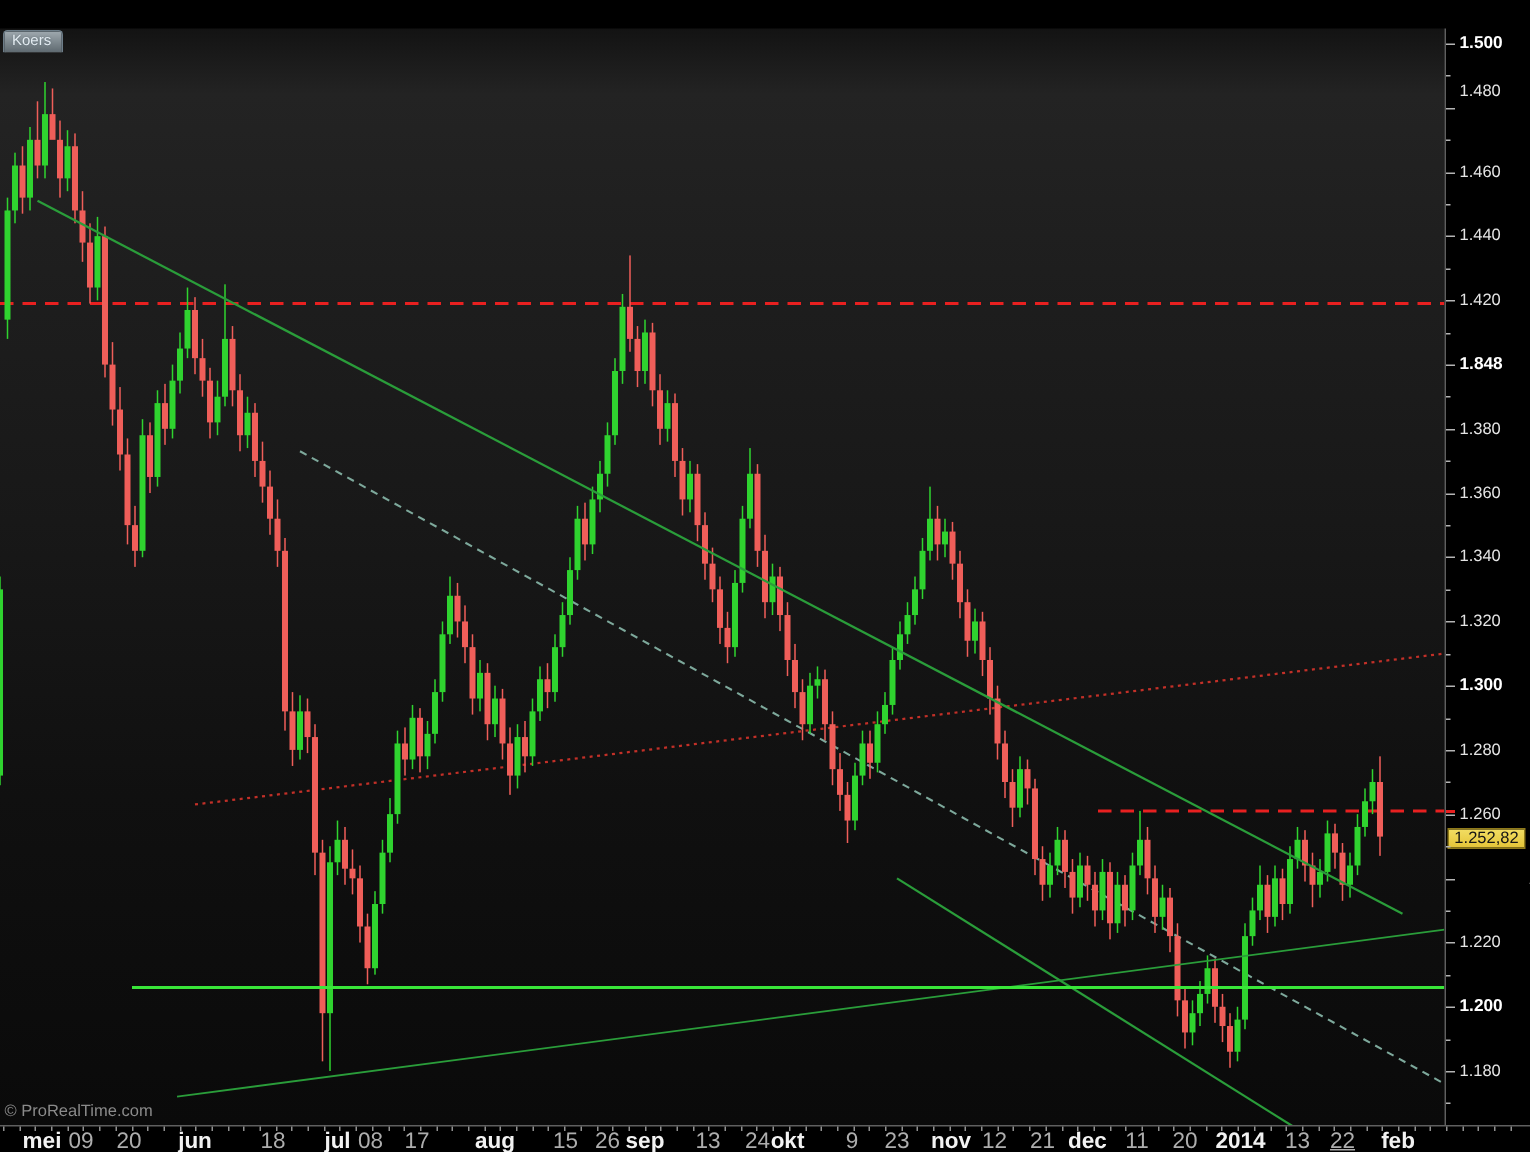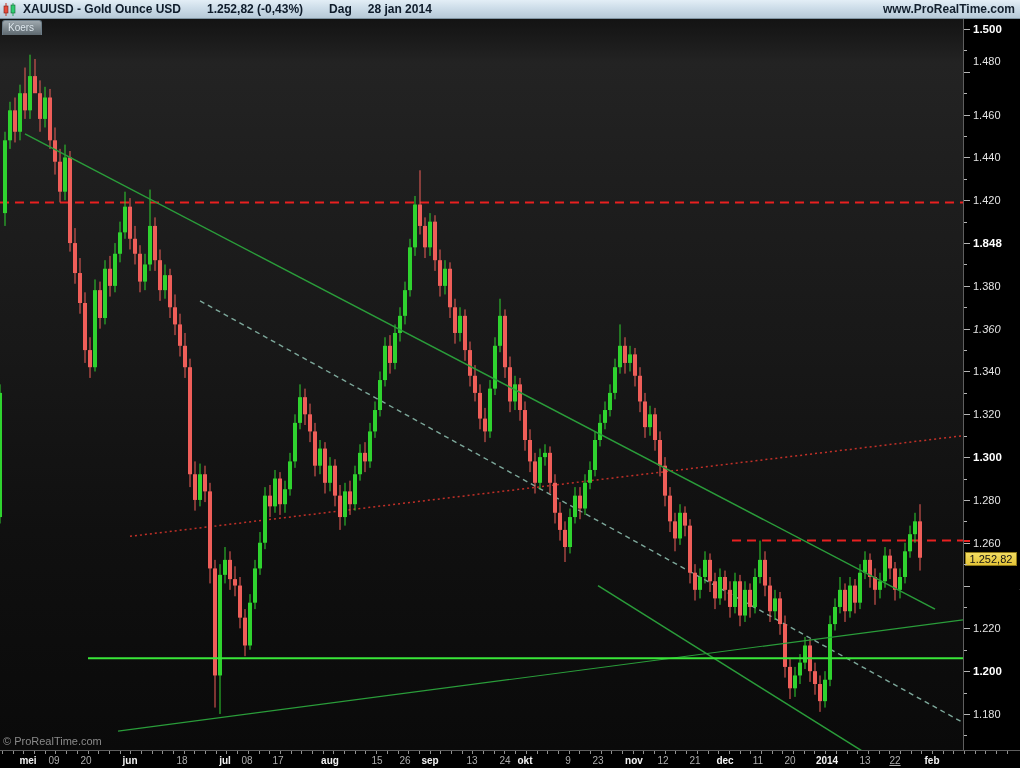--- a/index.html
+++ b/index.html
@@ -37,43 +37,28 @@
   .price-badge{position:absolute;left:1px;width:50px;height:12px;
     background:linear-gradient(180deg,#f2dd62,#e4c438);border:1px solid #8f7a1a;
     color:#141414;font-size:11px;font-weight:normal;text-align:center;line-height:12px;}
   .red-axis-tick{position:absolute;left:0;width:6px;height:2px;background:#e82020;}
 
   
   .taxis{position:absolute;top:750px;left:0;width:1020px;height:18px;box-sizing:border-box;
     background:#000;border-top:1px solid #5f5f5f;}
   .ttick{position:absolute;top:0;width:1px;height:3px;background:#909090;}
   .tlabel{position:absolute;top:3px;transform:translateX(-50%);
-    font-size:10px;color:#adadad;line-height:13px;}
+    font-size:15px;color:#adadad;line-height:13px;}
   .tlabel.bold{font-weight:bold;color:#f2f2f2;}
 </style>
 </head>
 <body>
 
 <div id="app">
 
-  <div class="titlebar">
-    <span class="tb-icon">
-      <svg width="14" height="13" viewBox="0 0 14 13">
-        <rect x="2.5" y="0" width="1" height="13" fill="#c0392b"></rect>
-        <rect x="1" y="3" width="4" height="7" fill="#e74c3c" stroke="#7a1f14" stroke-width="0.6"></rect>
-        <rect x="9.5" y="0" width="1" height="13" fill="#27ae60"></rect>
-        <rect x="8" y="2" width="4" height="8" fill="#2ecc71" stroke="#14622f" stroke-width="0.6"></rect>
-      </svg>
-    </span>
-    <span class="tb-name">XAUUSD - Gold Ounce USD</span>
-    <span class="tb-quote">1.252,82 (-0,43%)</span>
-    <span class="tb-period">Dag</span>
-    <span class="tb-date">28 jan 2014</span>
-    <span class="tb-site">www.ProRealTime.com</span>
-  </div>
 
   <div class="chart">
     <svg id="plot" width="963" height="731">
         <line x1="0" y1="183.3886" x2="963" y2="183.3886" stroke="#e82020" stroke-width="2" stroke-dasharray="9,6"></line>
         <line x1="732" y1="521.6034" x2="963" y2="521.6034" stroke="#e82020" stroke-width="2" stroke-dasharray="9,6"></line>
         <line x1="130" y1="517.3222000000001" x2="963" y2="416.714" stroke="#c23028" stroke-width="1.5" stroke-dasharray="2,3"></line>
         <line x1="200" y1="281.8562" x2="963" y2="703.5544" stroke="#7da89b" stroke-width="1.4" stroke-dasharray="5,4"></line>
         <rect x="-0.5" y="365.3396" width="1" height="139.139" fill="#2fd32f"></rect>
         <rect x="-2" y="373.902" width="4" height="124.15480000000002" fill="#2fd32f"></rect>
         <rect x="4.5" y="112.7488" width="1" height="94.1864" fill="#2fd32f"></rect>
@@ -489,21 +474,21 @@
       <div class="ptick" style="top: 673.586px; width: 3px;"></div>
       <div class="ptick" style="top: 694.992px; width: 6px;"></div>
       <div class="ptick" style="top: 716.398px; width: 3px;"></div>
       <div class="plabel bold" style="top: 4px;">1.500</div>
       <div class="plabel" style="top: 36px;">1.480</div>
       <div class="plabel" style="top: 89.624px;">1.460</div>
       <div class="plabel" style="top: 132.436px;">1.440</div>
       <div class="plabel" style="top: 175.248px;">1.420</div>
       <div class="plabel bold" style="top: 218.06px;">1.848</div>
       <div class="plabel" style="top: 260.872px;">1.380</div>
-      <div class="plabel" style="top: 303.684px; font-style: italic;">1.360</div>
+      <div class="plabel" style="top: 303.684px;">1.360</div>
       <div class="plabel" style="top: 346.496px;">1.340</div>
       <div class="plabel" style="top: 389.308px;">1.320</div>
       <div class="plabel bold" style="top: 432.12px;">1.300</div>
       <div class="plabel" style="top: 474.932px;">1.280</div>
       <div class="plabel" style="top: 517.744px;">1.260</div>
       <div class="plabel" style="top: 560.556px; margin-left: 46px;">1.240</div>
       <div class="plabel" style="top: 603.368px;">1.220</div>
       <div class="plabel bold" style="top: 646.18px;">1.200</div>
       <div class="plabel" style="top: 688.992px;">1.180</div>
       <div class="red-axis-tick" style="top: 520.603px;"></div>

